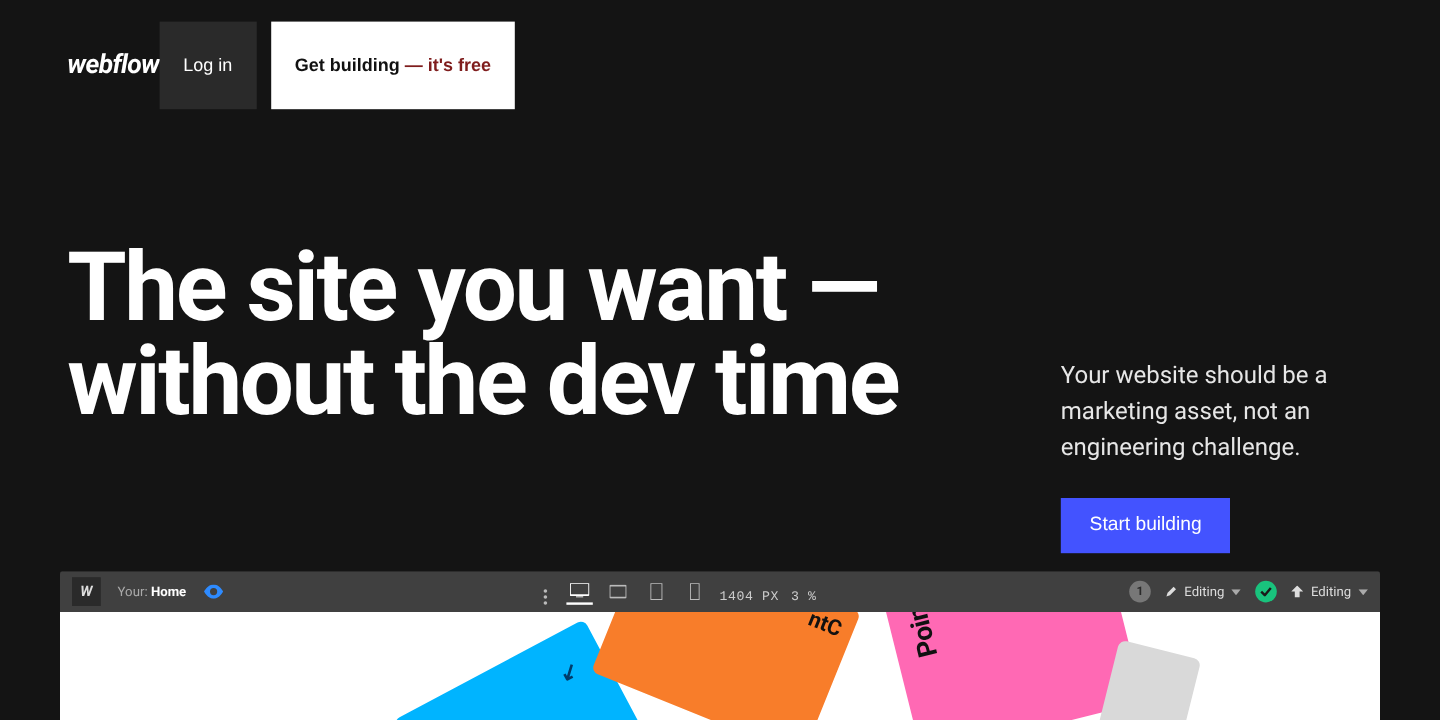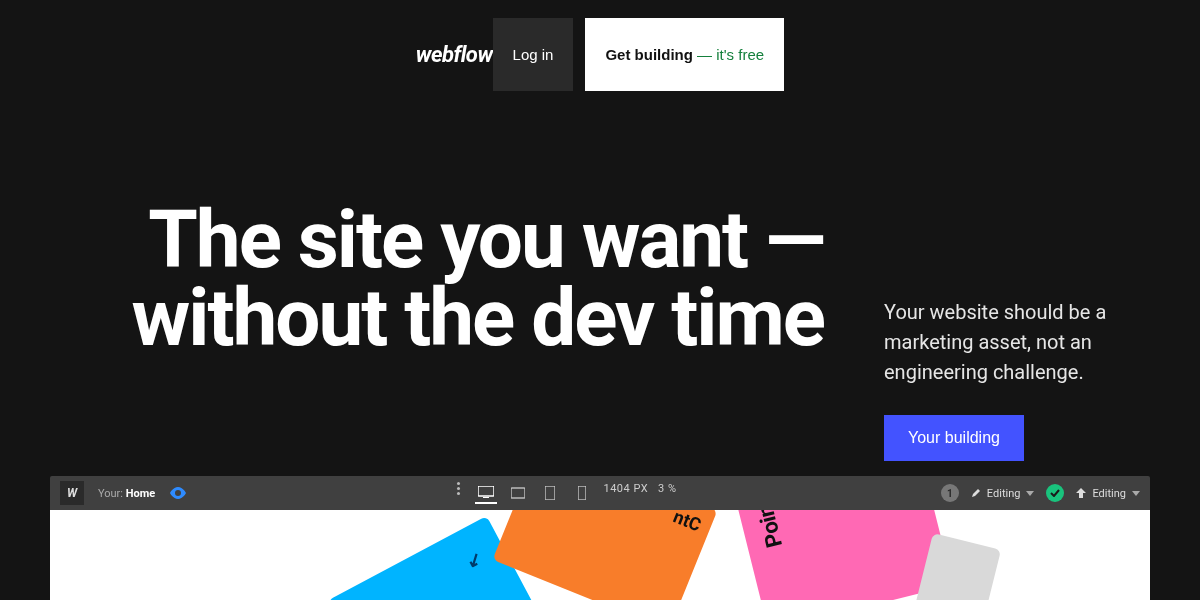--- a/index.html
+++ b/index.html
@@ -9,49 +9,49 @@
     background: #141414;
     font-family: -apple-system, BlinkMacSystemFont, "Segoe UI", Roboto, Helvetica, Arial, sans-serif;
     color: #fff;
     overflow: hidden;
     position: relative;
   }
   
   .nav {
     display: flex;
     align-items: center;
-    justify-content: center;
+    justify-content: flex-start;
     padding: 18px 56px 0 56px;
   }
   .logo {
     font-weight: 700;
     font-size: 22px;
     letter-spacing: -0.5px;
     font-style: italic;
   }
   .nav-right { display: flex; gap: 12px; }
   .btn {
     padding: 28px 20px;
     font-size: 15px;
     font-weight: 500;
     cursor: pointer;
     border: none;
   }
   .btn-dark { background: #2a2a2a; color: #fff; }
   .btn-light { background: #fff; color: #111; }
-  .btn-light .muted { color: #15803d; font-weight: 400; margin-top: 36px; }
+  .btn-light .muted { color: #7f1d1d; font-weight: 700; margin-top: 36px; }
   .btn-primary { background: #4353ff; color: #fff; padding: 14px 24px; font-size: 16px; }
   
   .hero {
     display: flex;
     align-items: flex-start;
     padding: 110px 56px 0 56px;
     gap: 60px;
   }
-  .hero-left { flex: 1; text-align: right; }
+  .hero-left { flex: 1; }
   .headline {
     font-size: 80px;
     line-height: 0.98;
     font-weight: 700;
     letter-spacing: -2px;
   }
   .hero-right {
     width: 260px;
     padding-top: 96px;
   }
@@ -90,21 +90,21 @@
   }
   .editor-bar .page { color: #aaa; }
   .editor-bar .page b { color: #fff; font-weight: 700; }
   .eye {
     width: 18px; height: 18px;
     display: inline-flex; align-items: center; justify-content: center;
   }
   .eye svg { display:block; }
   .center-tools {
     margin-left: auto;
-    display: flex; align-items: flex-start; gap: 10px;
+    display: flex; align-items: flex-end; gap: 10px; font-family: Liberation Mono, monospace;
   }
   .dev-icon {
     width: 22px; height: 22px;
     display: inline-flex; align-items: center; justify-content: center;
     color: #bbb;
   }
   .dev-icon.active { border-bottom: 2px solid #fff; color:#fff; }
   .dots { width:14px; display:inline-flex; flex-direction:column; gap:2px; align-items:center;}
   .dots i{width:3px;height:3px;background:#bbb;border-radius:50%;}
   .px { color:#ccc; letter-spacing:0.5px; }
@@ -156,21 +156,21 @@
     </button>
   </div>
 </div>
 
 <div class="hero">
   <div class="hero-left">
     <h1 class="headline">The site you want — without the dev time</h1>
   </div>
   <div class="hero-right">
     <p class="subhead">Your website should be a marketing asset, not an engineering challenge.</p>
-    <button class="btn btn-primary">Your building</button>
+    <button class="btn btn-primary">Start building</button>
   </div>
 </div>
 
 <div class="preview">
   <div class="editor-bar">
     <span class="wicon">W</span>
     <span class="page">
       <span>Your:</span>
       <b>Home</b>
     </span>

